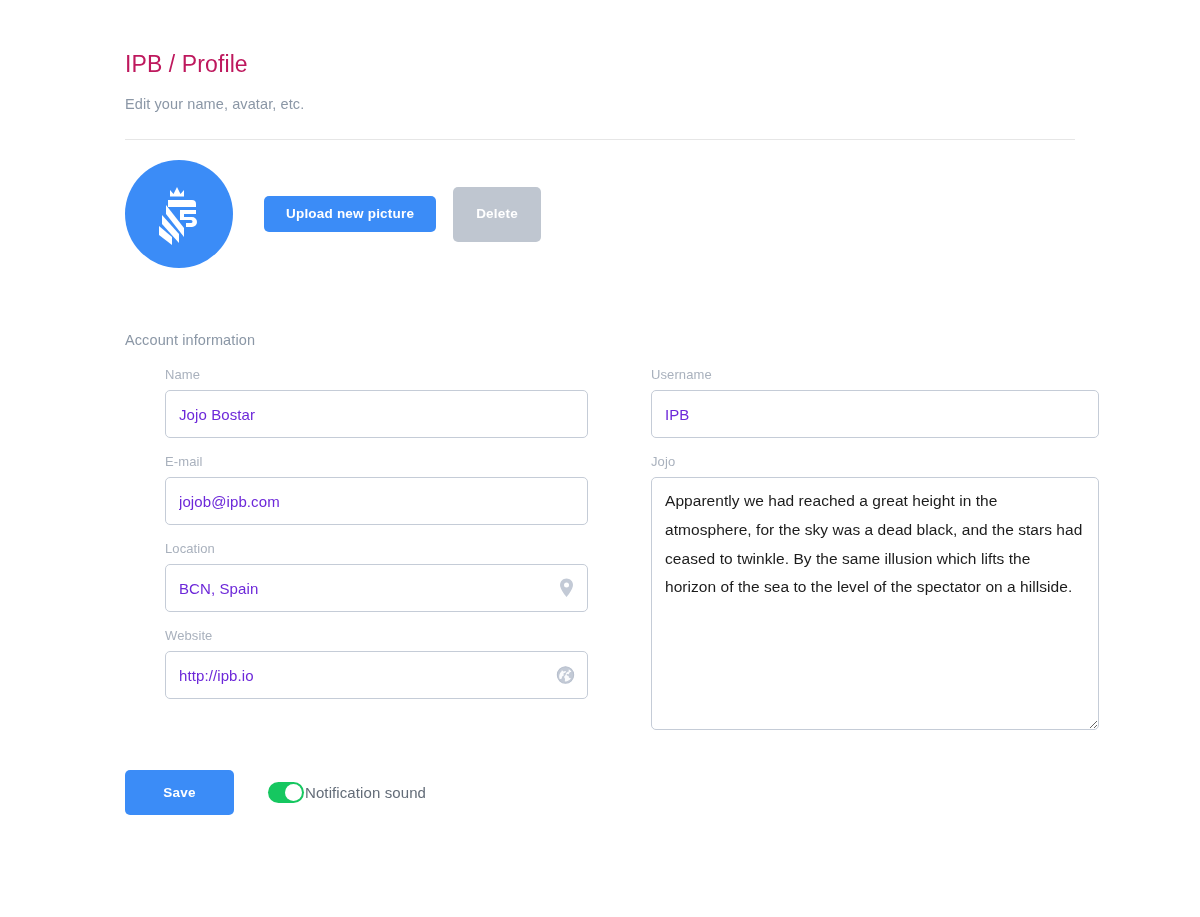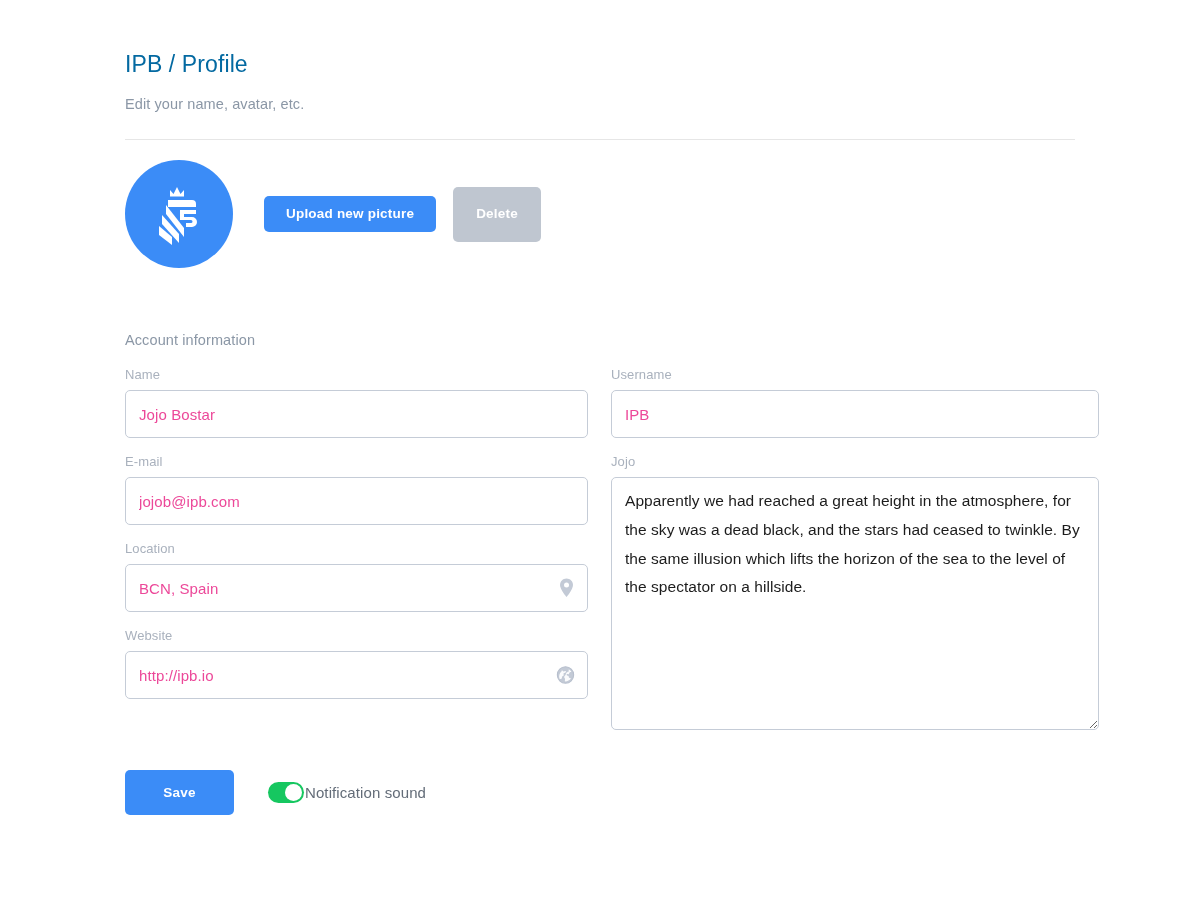--- a/index.html
+++ b/index.html
@@ -12,21 +12,21 @@
     color: #2b2b2b;
     overflow: hidden;
     position: relative;
   }
   .page { position: absolute; left: 125px; top: 0; width: 950px; }
 
   
   .page-title {
     font-size: 23px;
     font-weight: 400;
-    color: #0369a1;
+    color: #be185d;
     margin: 0;
     padding-top: 51px;
     letter-spacing: .1px;
   }
   .page-subtitle {
     font-size: 14.5px;
     color: #8b97a6;
     margin: 0;
     padding-top: 18px;
     letter-spacing: .1px;
@@ -80,39 +80,39 @@
     letter-spacing: .1px;
   }
 
   .form-grid {
     display: flex;
     margin-top: 19px;
   }
   .col-left { width: 463px; flex: 0 0 auto; }
   .col-right { width: 488px; flex: 0 0 auto; margin-left: 23px; }
 
-  .field { margin-bottom: 0; }
+  .field { margin-bottom: 0; margin-left: 40px; }
   .field + .field { margin-top: 16px; }
   .field-label {
     display: block;
     font-size: 13px;
     color: #a9b1bd;
     margin-bottom: 8px;
     letter-spacing: .1px;
   }
   .input-wrap { position: relative; }
   .input {
     width: 100%;
     height: 48px;
     border: 1px solid #c5ccd7;
     border-radius: 5px;
     background: #fff;
     font-family: "Liberation Sans", sans-serif;
     font-size: 15px;
-    color: #ec4899;
+    color: #6d28d9;
     padding: 0 64px 0 13px;
     outline: none;
     letter-spacing: .1px;
   }
   .input.no-icon { padding-right: 13px; }
   .field-icon {
     position: absolute;
     right: 13px;
     top: 50%;
     transform: translateY(-50%);

